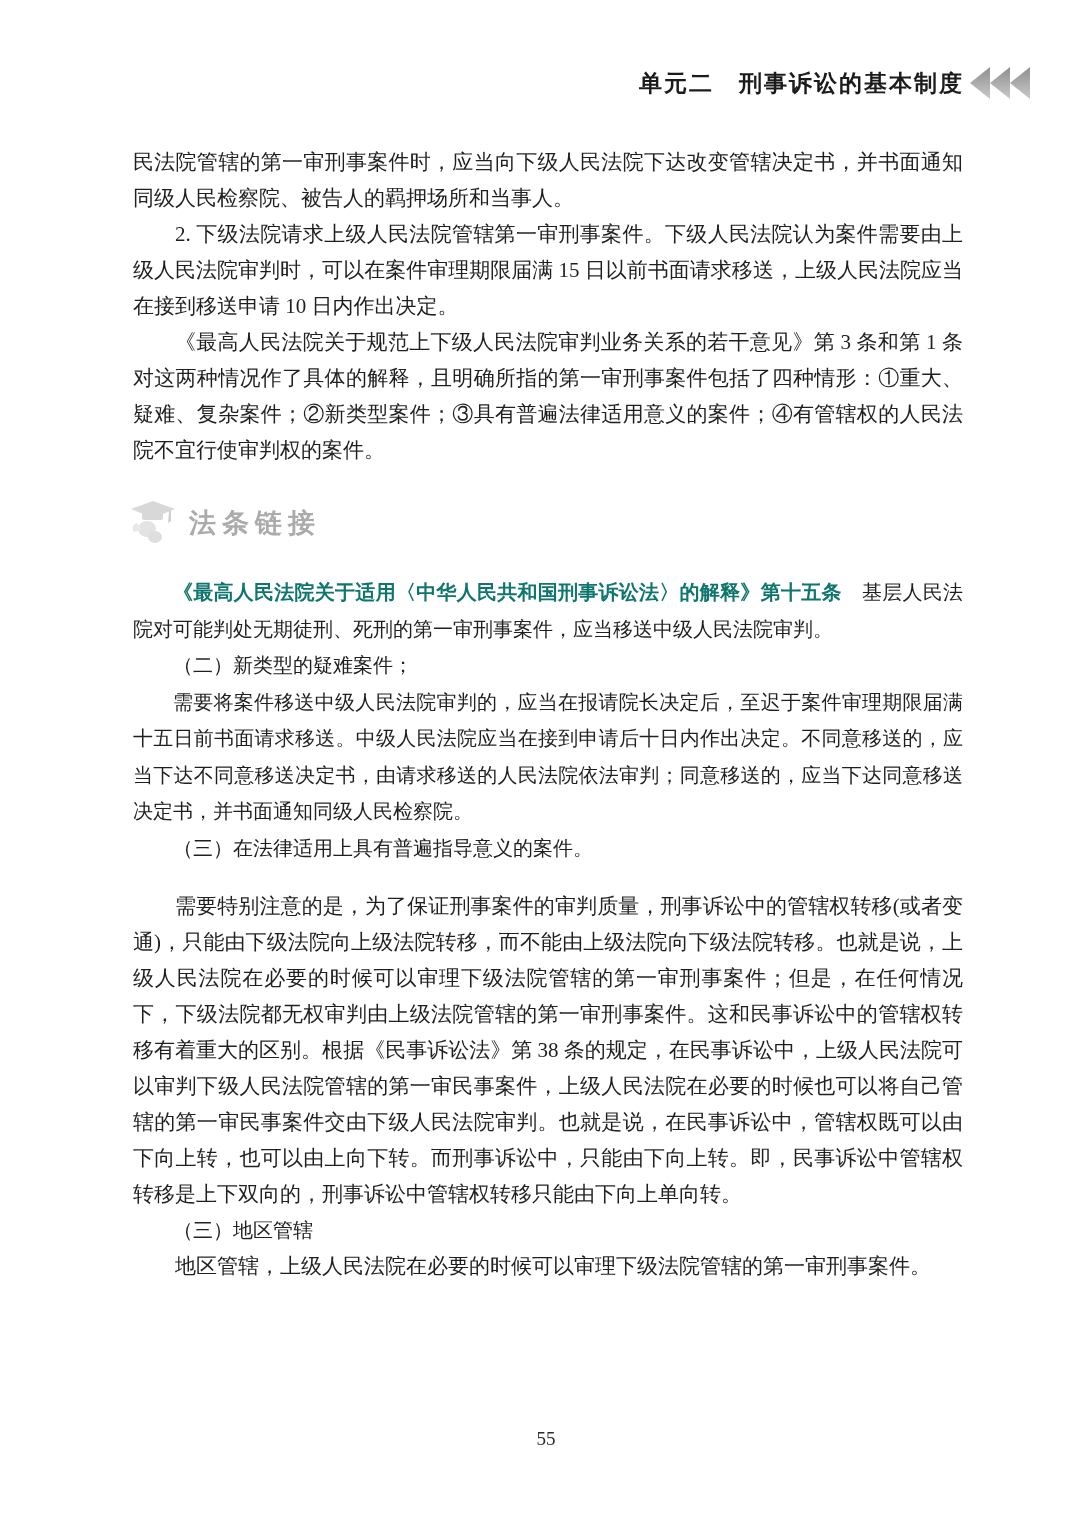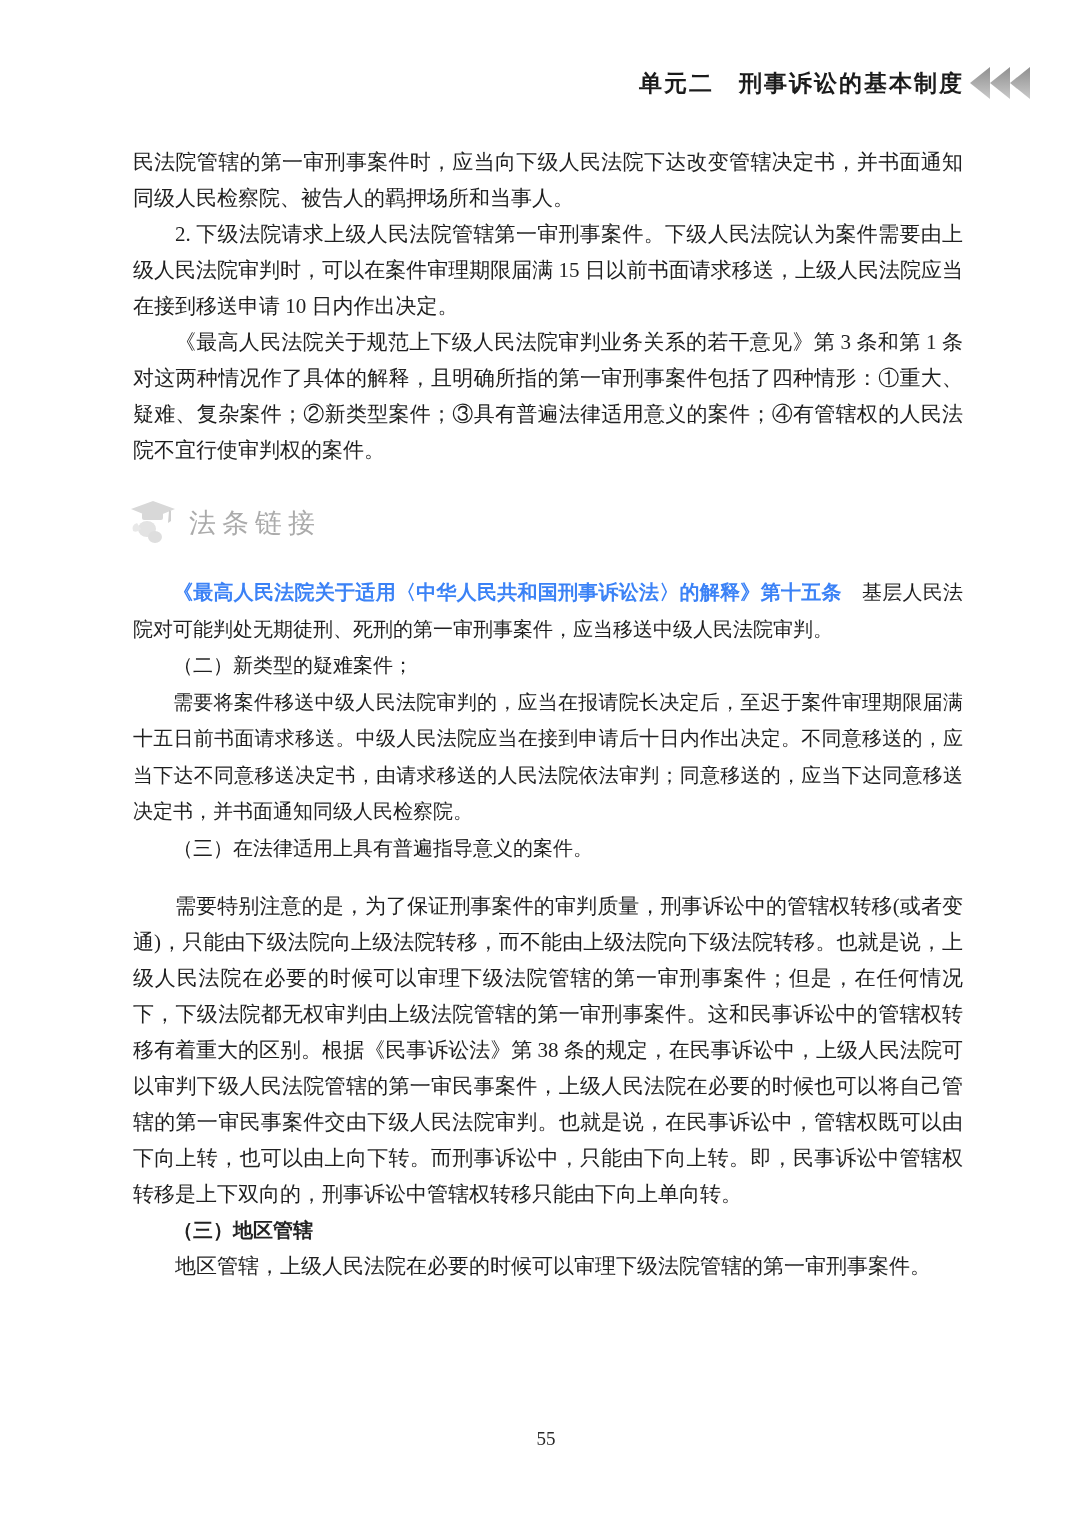--- a/index.html
+++ b/index.html
@@ -54,50 +54,49 @@
   
   .law-header {
     display: flex;
     align-items: center;
     margin: 26px 0 22px -8px;
     height: 58px;
   }
   .law-header .lh-icon { flex: 0 0 auto; }
   .law-header .lh-label {
     font-family: "Liberation Sans", sans-serif;
-    font-weight: 400;
+    font-weight: 700;
     font-size: 27px;
     color: #ababab;
     letter-spacing: 6px;
     margin-left: 8px;
   }
   .quote p {
     margin: 0;
     font-size: 20px;
     line-height: 36.5px;
     color: #1f1f1f;
     text-align: justify;
     text-justify: inter-ideograph;
     font-family: "DejaVu Serif", serif;
   }
   .quote .lead-bold {
     font-family: Liberation Serif, serif;
     font-weight: 700;
-    color: #3b82f6;
+    color: #0f766e;
   }
   .resume { margin-top: 22px !important; }
 
   .sub-heading {
     margin: 0;
     font-size: 20px;
     line-height: 36px;
     color: #222;
     text-indent: 2em;
     font-family: "DejaVu Serif", serif;
-    font-weight: bold;
   }
 
   
   .folio {
     position: absolute;
     left: 0;
     right: 0;
     top: 1428px;
     text-align: center;
     font-size: 19px;

